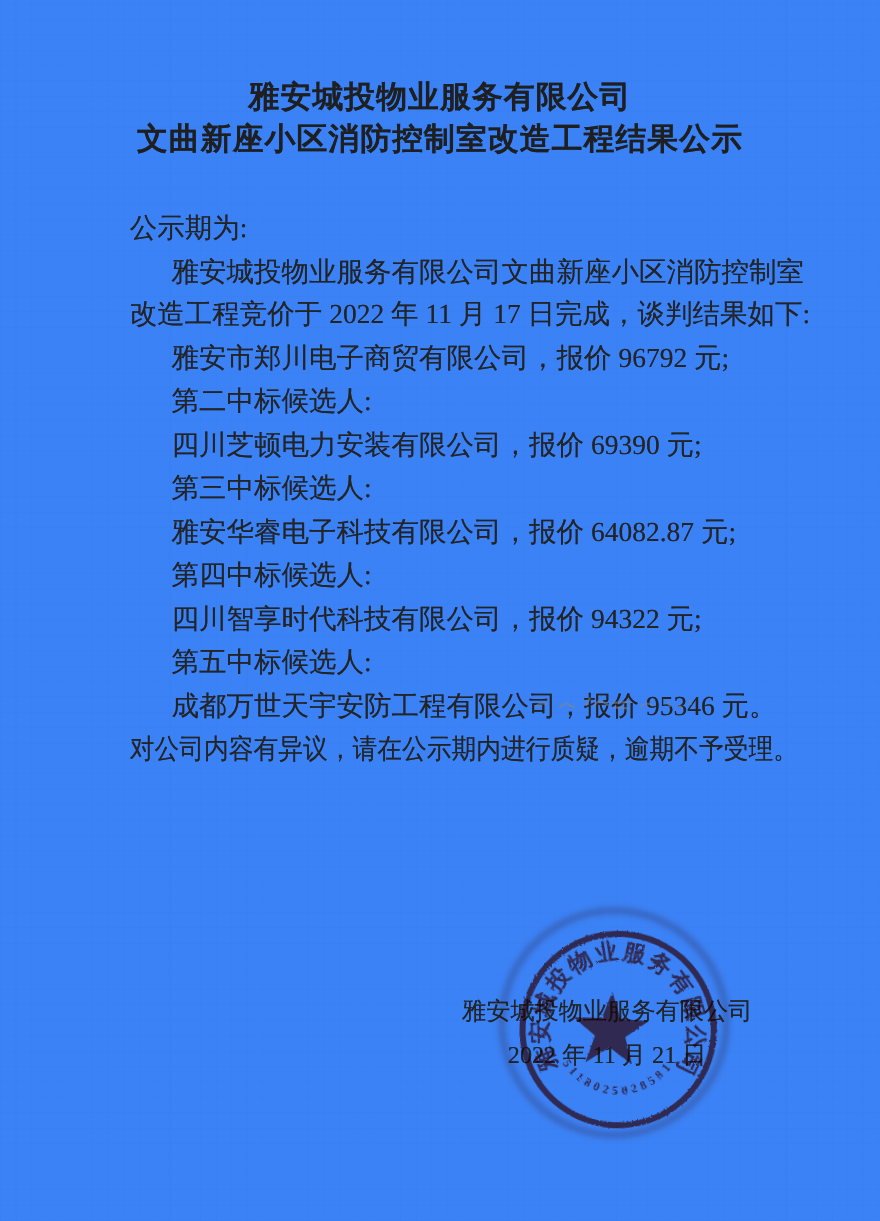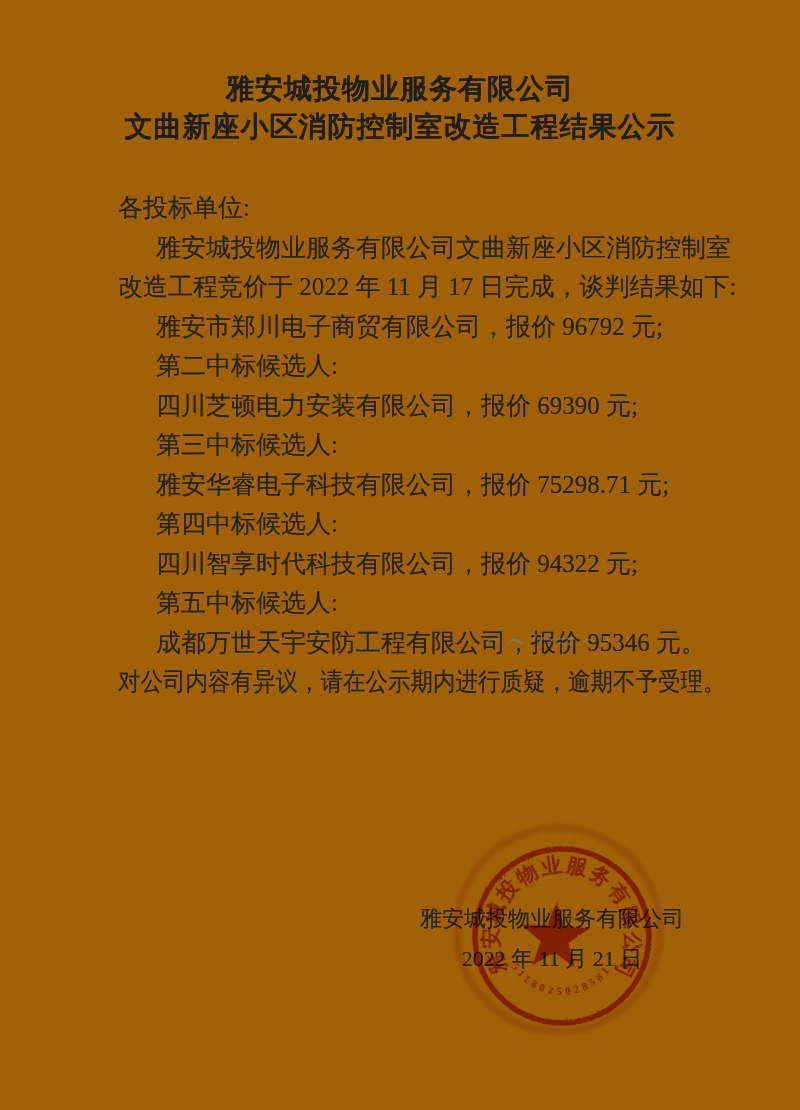--- a/index.html
+++ b/index.html
@@ -5,21 +5,21 @@
   * { margin: 0; padding: 0; box-sizing: border-box; }
   html, body { width: 800px; }
   body {
     font-family: "Liberation Serif", "DejaVu Serif", serif;
     background: #ffffff;
   }
   .page {
     position: relative;
     width: 800px;
     height: 1110px;
-    background: #a16207;
+    background: #3b82f6;
     overflow: hidden;
     color: #242424;
   }
   
   .page::before {
     content: "";
     position: absolute; inset: 0;
     background:
       repeating-linear-gradient(0deg, rgba(0,0,0,0.012) 0 1px, transparent 1px 14px),
       repeating-linear-gradient(90deg, rgba(0,0,0,0.012) 0 1px, transparent 1px 14px);
@@ -92,29 +92,29 @@
 <body>
 
 <div class="page">
 
   <div class="title-block">
     <div>雅安城投物业服务有限公司</div>
     <div>文曲新座小区消防控制室改造工程结果公示</div>
   </div>
 
   <div class="body-text">
-    <p class="line">各投标单位:</p>
+    <p class="line">公示期为:</p>
     <p class="line indent">雅安城投物业服务有限公司文曲新座小区消防控制室</p>
     <p class="line">改造工程竞价于 2022 年 11 月 17 日完成，谈判结果如下:</p>
 
     <p class="line indent">雅安市郑川电子商贸有限公司，报价 96792 元;</p>
     <p class="line indent">第二中标候选人:</p>
     <p class="line indent">四川芝顿电力安装有限公司，报价 69390 元;</p>
     <p class="line indent">第三中标候选人:</p>
-    <p class="line indent">雅安华睿电子科技有限公司，报价 75298.71 元;</p>
+    <p class="line indent">雅安华睿电子科技有限公司，报价 64082.87 元;</p>
     <p class="line indent">第四中标候选人:</p>
     <p class="line indent">四川智享时代科技有限公司，报价 94322 元;</p>
     <p class="line indent">第五中标候选人:</p>
     <p class="line indent">成都万世天宇安防工程有限公司，报价 95346 元。</p>
 
     <p class="line"><span class="squeeze">对公司内容有异议，请在公示期内进行质疑，逾期不予受理。</span></p>
   </div>
 
   <div class="signature">
     <div>雅安城投物业服务有限公司</div>

